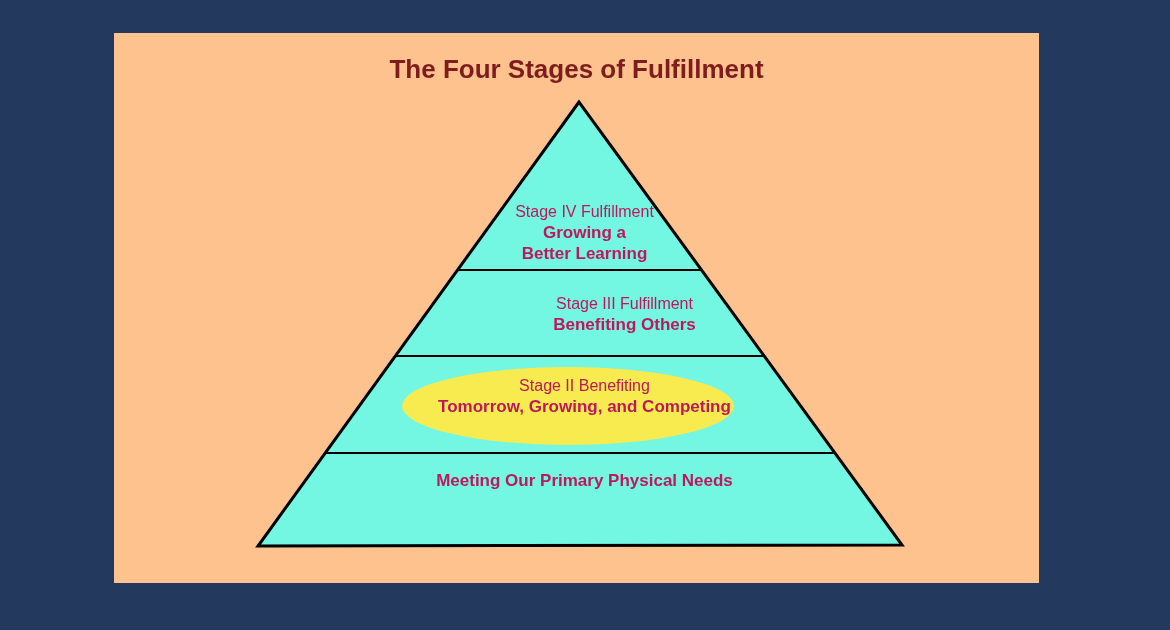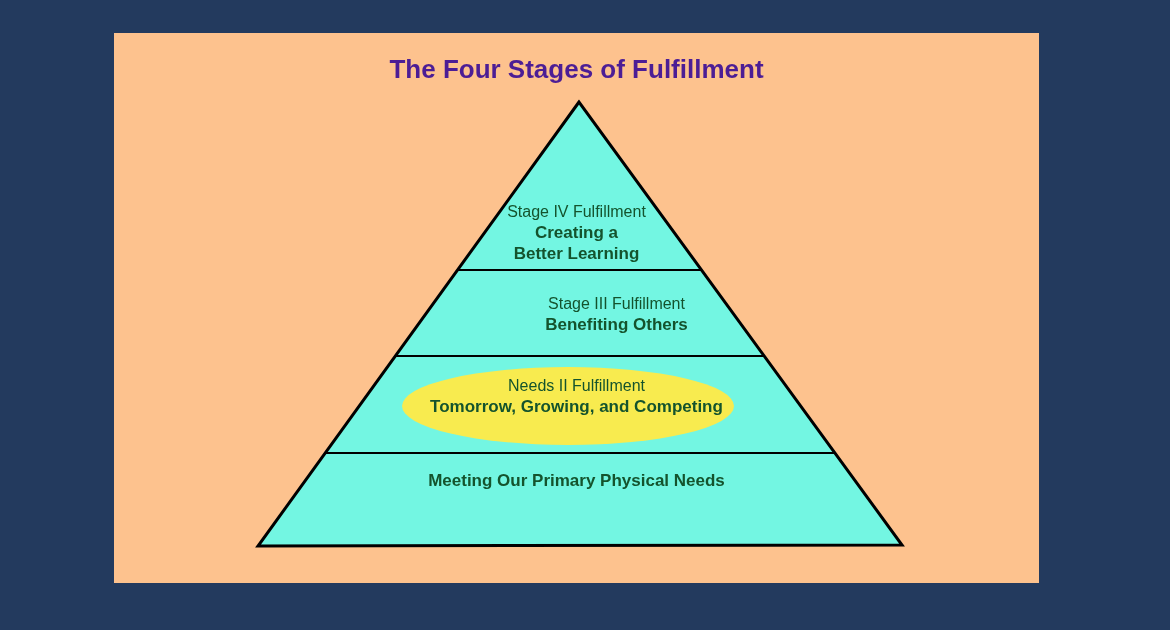--- a/index.html
+++ b/index.html
@@ -23,37 +23,37 @@
   .diagram-title {
     position: absolute;
     top: 20px;
     left: 0;
     width: 100%;
     margin: 0;
     text-align: center;
     font-size: 26px;
     line-height: 32px;
     font-weight: 700;
-    color: #4c1d95;
+    color: #7f1d1d;
     letter-spacing: 0;
   }
   .pyramid-svg {
     position: absolute;
     left: 0;
     top: 0;
     width: 925px;
     height: 550px;
     display: block;
   }
   .stage {
     position: absolute;
-    left: 0;
+    left: 8px;
     width: 100%;
     text-align: center;
-    color: #14532d;
+    color: #be185d;
   }
   .stage-label {
     font-size: 16px;
     line-height: 20px;
     font-weight: 400;
   }
   .stage-desc {
     font-size: 17px;
     line-height: 21px;
     font-weight: 700;
@@ -80,31 +80,31 @@
     <g clip-path="url(#pyr-clip)" stroke="#000000" stroke-width="2">
       <line x1="144" y1="237" x2="788" y2="237"></line>
       <line x1="144" y1="323" x2="788" y2="323"></line>
       <line x1="144" y1="420" x2="788" y2="420"></line>
     </g>
     <ellipse cx="454" cy="373" rx="166" ry="39" fill="#F8EB4F"></ellipse>
   </svg>
 
   <div class="stage stage-4">
     <div class="stage-label">Stage IV Fulfillment</div>
-    <div class="stage-desc">Creating a</div>
+    <div class="stage-desc">Growing a</div>
     <div class="stage-desc">Better Learning</div>
   </div>
 
   <div class="stage stage-3">
     <div class="stage-label">Stage III Fulfillment</div>
     <div class="stage-desc">Benefiting Others</div>
   </div>
 
   <div class="stage stage-2">
-    <div class="stage-label">Needs II Fulfillment</div>
+    <div class="stage-label">Stage II Benefiting</div>
     <div class="stage-desc">Tomorrow, Growing, and Competing</div>
   </div>
 
   <div class="stage stage-1">
     <div class="stage-desc">Meeting Our Primary Physical Needs</div>
   </div>
 
 </div>
 
 </body></html>

